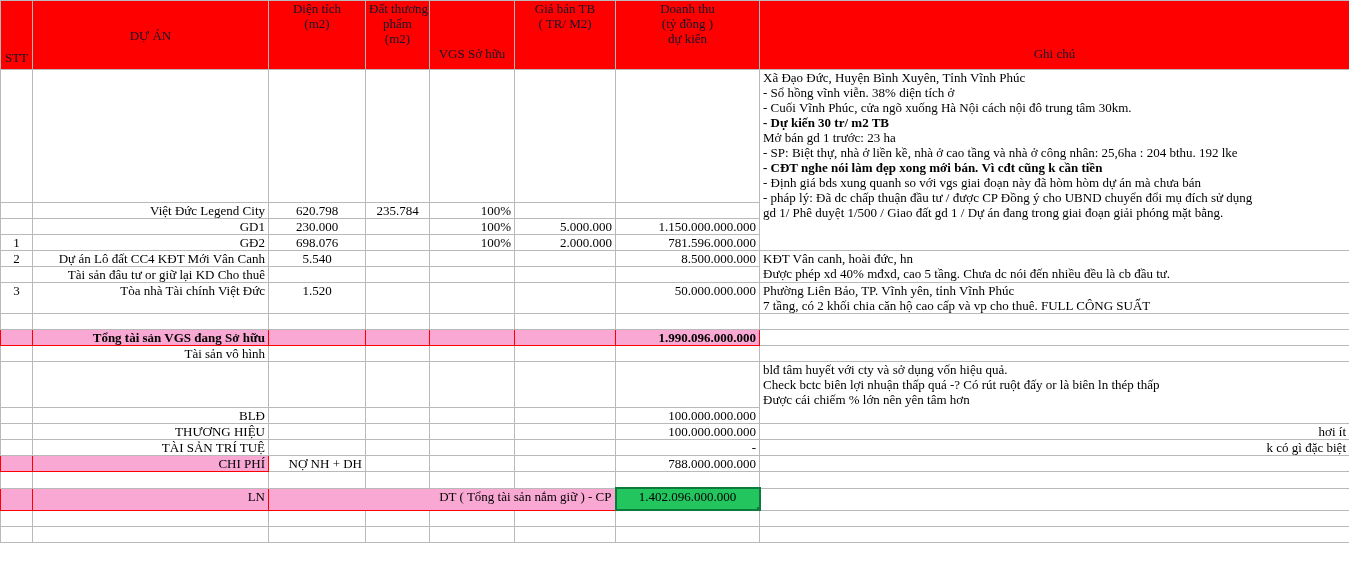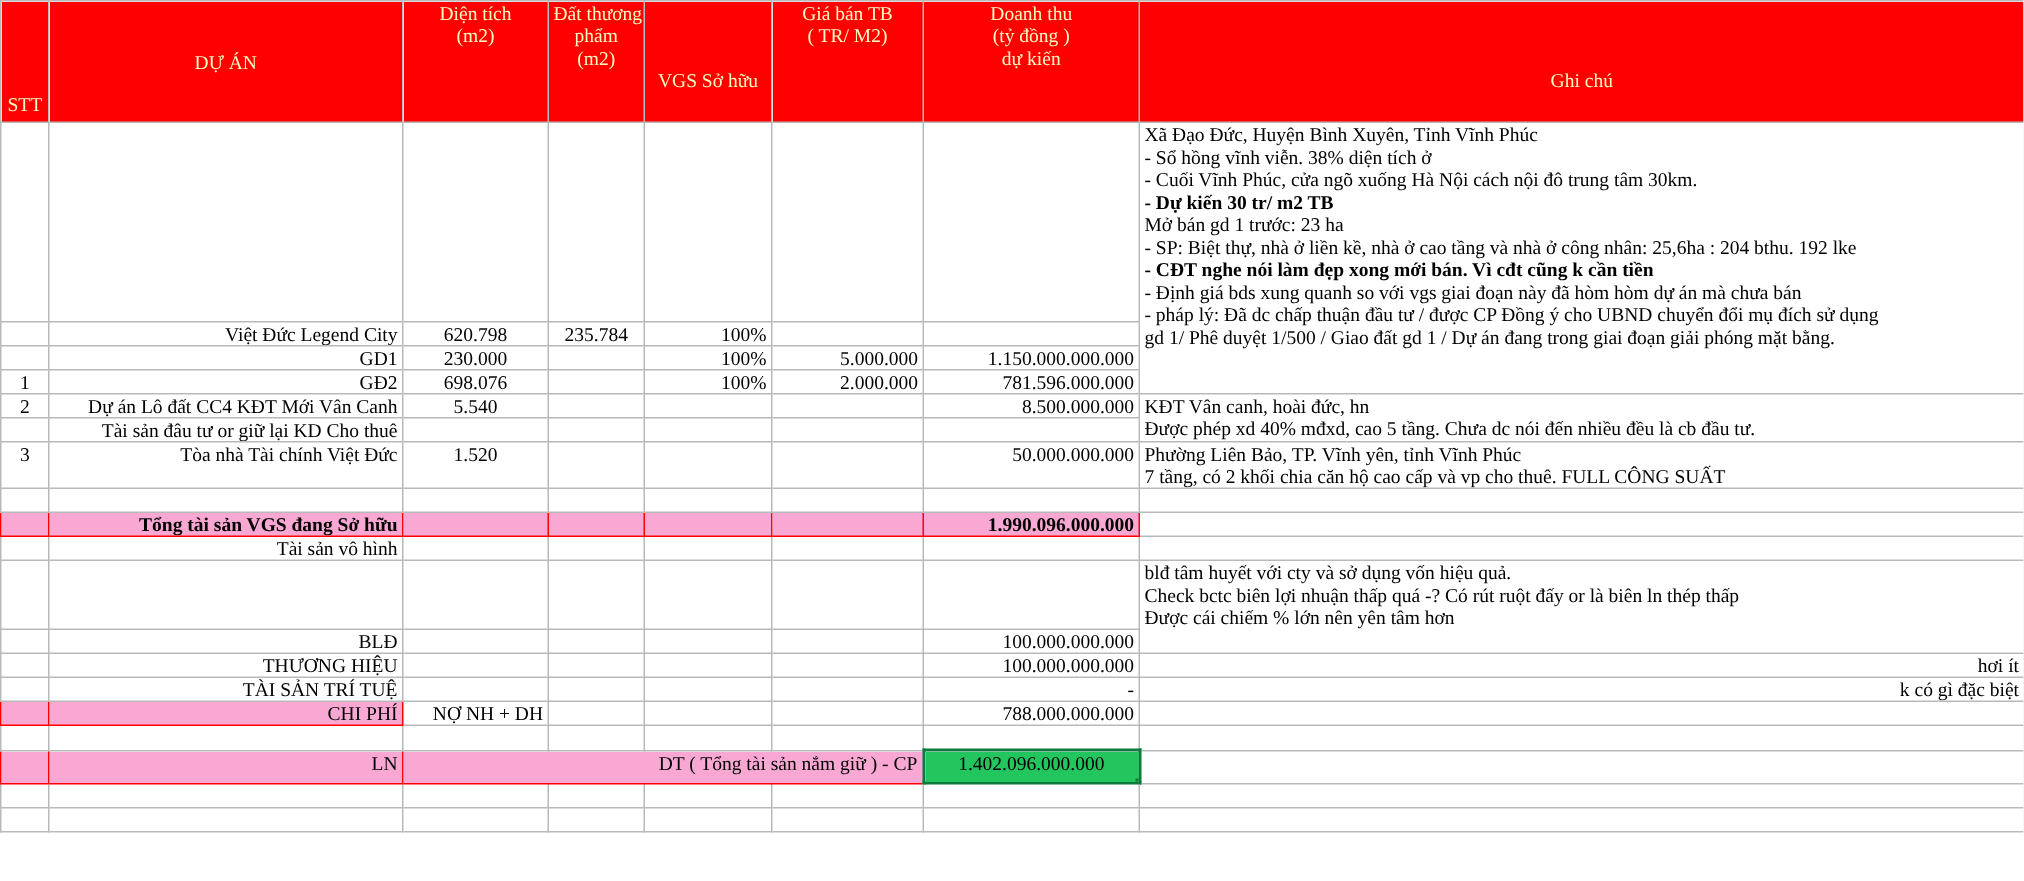--- a/index.html
+++ b/index.html
@@ -40,32 +40,32 @@
   col.c2 { width: 97px; }
   col.c3 { width: 64px; }
   col.c4 { width: 85px; }
   col.c5 { width: 101px; }
   col.c6 { width: 144px; }
   col.c7 { width: 590px; }
 
   
   .hdr td {
     background: #ff0000;
-    color: #fef9c3;
+    color: #0f172a;
     font-weight: bold;
     text-align: center;
     vertical-align: middle;
     border: 1px solid #ff0000;
     white-space: normal;
     line-height: 15px;
     height: 60px;
   }
   .hdr td.stt { vertical-align: bottom; padding-bottom: 4px; }
   .hdr td.duan { vertical-align: middle; margin-top: 35px; }
-  .hdr td.ghichu { vertical-align: bottom; padding-bottom: 20px; }
+  .hdr td.ghichu { vertical-align: bottom; padding-bottom: 8px; }
 
   .center { text-align: center; }
   .right { text-align: right; }
   .left { text-align: right; }
   .bold { font-weight: bold; }
   .red-fill {
     background: #f9a8d4;
     border: 1px solid #ff0000 !important;
   }
   .red-fill.bold { font-weight: bold; }

